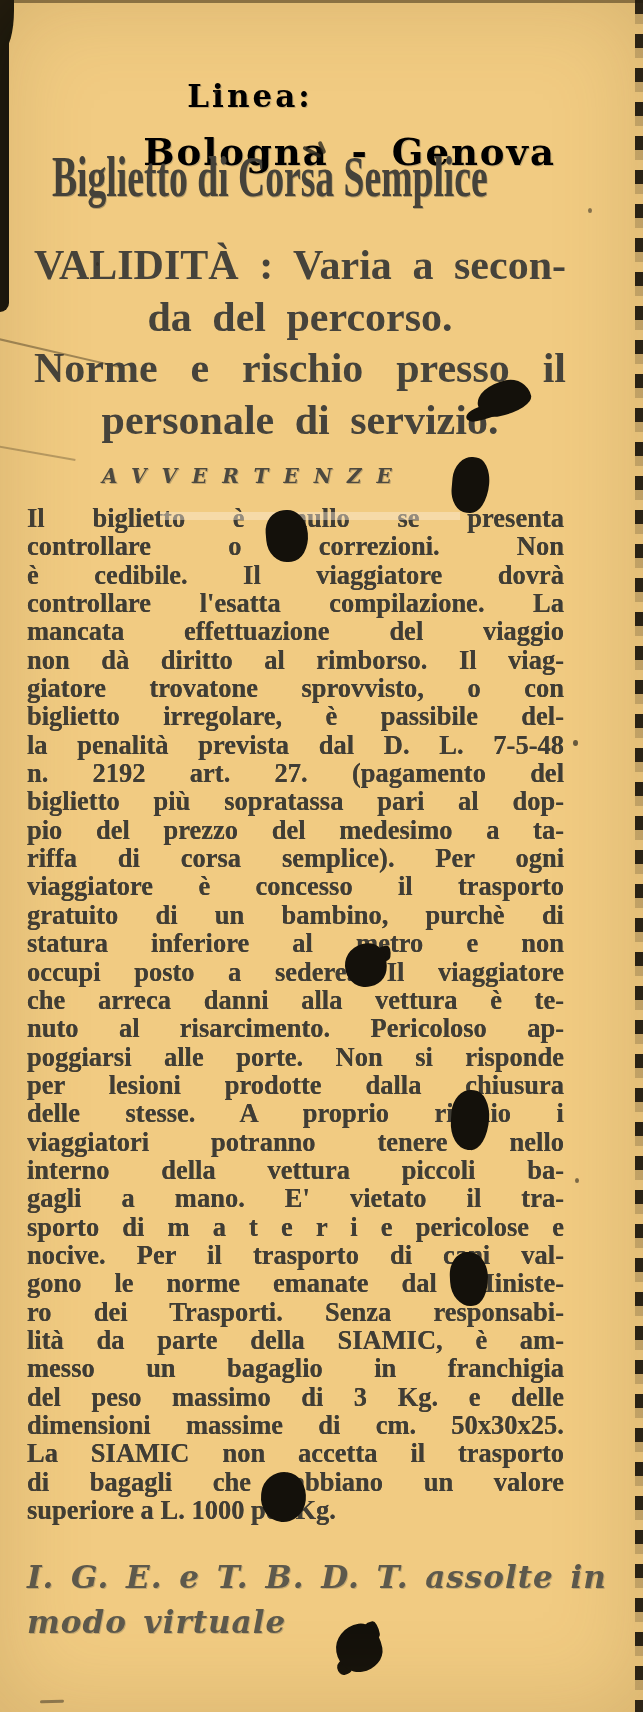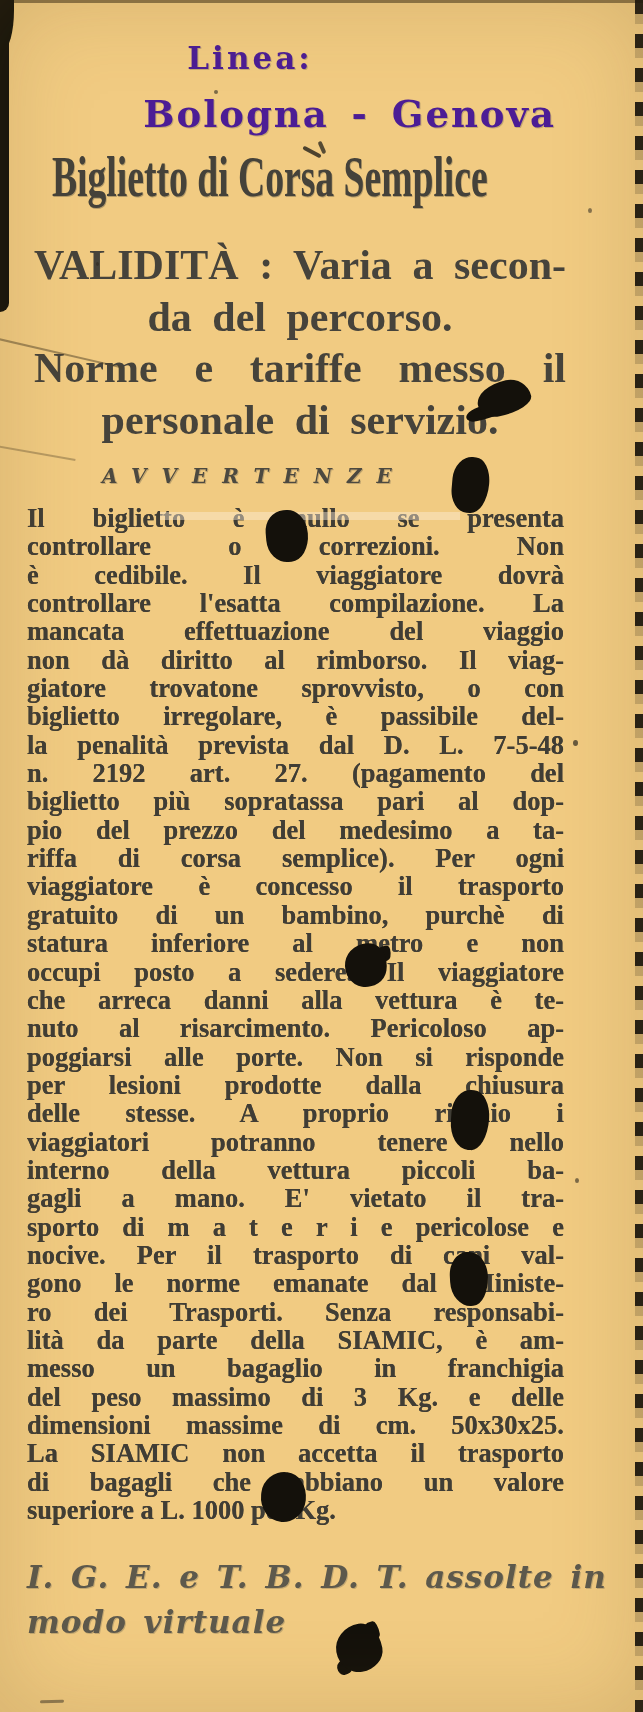--- a/index.html
+++ b/index.html
@@ -4,21 +4,21 @@
 <style>
   html,body{margin:0;padding:0;background:#6b6257;}
   .page{
     position:relative;width:643px;height:1712px;overflow:hidden;
     background:#f1cb82;
     font-family:"Liberation Serif",serif;
   }
   .page::after{content:"";position:absolute;inset:0;pointer-events:none;
     box-shadow:inset 0 0 90px rgba(120,90,40,.22);}
   
-  .stamp{color:#4c1d95;text-shadow:1px 1px 0 rgba(93,88,75,.30);}
+  .stamp{color:#000000;text-shadow:1px 1px 0 rgba(93,88,75,.30);margin-top:38px;}
   .linea{position:absolute;top:40px;left:0;width:500px;text-align:center;
     font-family:"DejaVu Serif",serif;font-weight:700;font-size:31px;letter-spacing:3px;}
   .route{position:absolute;top:92px;left:0;width:556px;text-align:right;
     font-family:"DejaVu Serif",serif;font-weight:700;font-size:37px;letter-spacing:2px;word-spacing:8px;}
   .title{position:absolute;top:144px;left:52px;white-space:nowrap;
     font-weight:700;font-size:57px;color:#45423a;
     transform:scaleX(.66);transform-origin:left center;
     text-shadow:1px 1px 0 rgba(69,66,58,.35);}
   .validity{position:absolute;top:240px;left:34px;width:532px;
     font-weight:700;font-size:42px;line-height:51.5px;color:#46433b;}
@@ -59,21 +59,21 @@
 
 <div class="page">
 
   <div class="linea stamp">Linea:</div>
   <div class="route stamp">Bologna - Genova</div>
   <div class="title">Biglietto di Corsa Semplice</div>
 
   <div class="validity">
     <div class="vjust">VALIDITÀ : Varia a secon-</div>
     <div class="vleft">da del percorso.</div>
-    <div class="vjust">Norme e tariffe messo il</div>
+    <div class="vjust">Norme e rischio presso il</div>
     <div class="vleft">personale di servizio.</div>
   </div>
 
   <div class="avv">AVVERTENZE</div>
 
   <div class="bodytext">
     <div class="bl">Il biglietto è nullo se presenta</div>
     <div class="bl">controllare o correzioni. Non</div>
     <div class="bl">è cedibile. Il viaggiatore dovrà</div>
     <div class="bl">controllare l'esatta compilazione. La</div>

